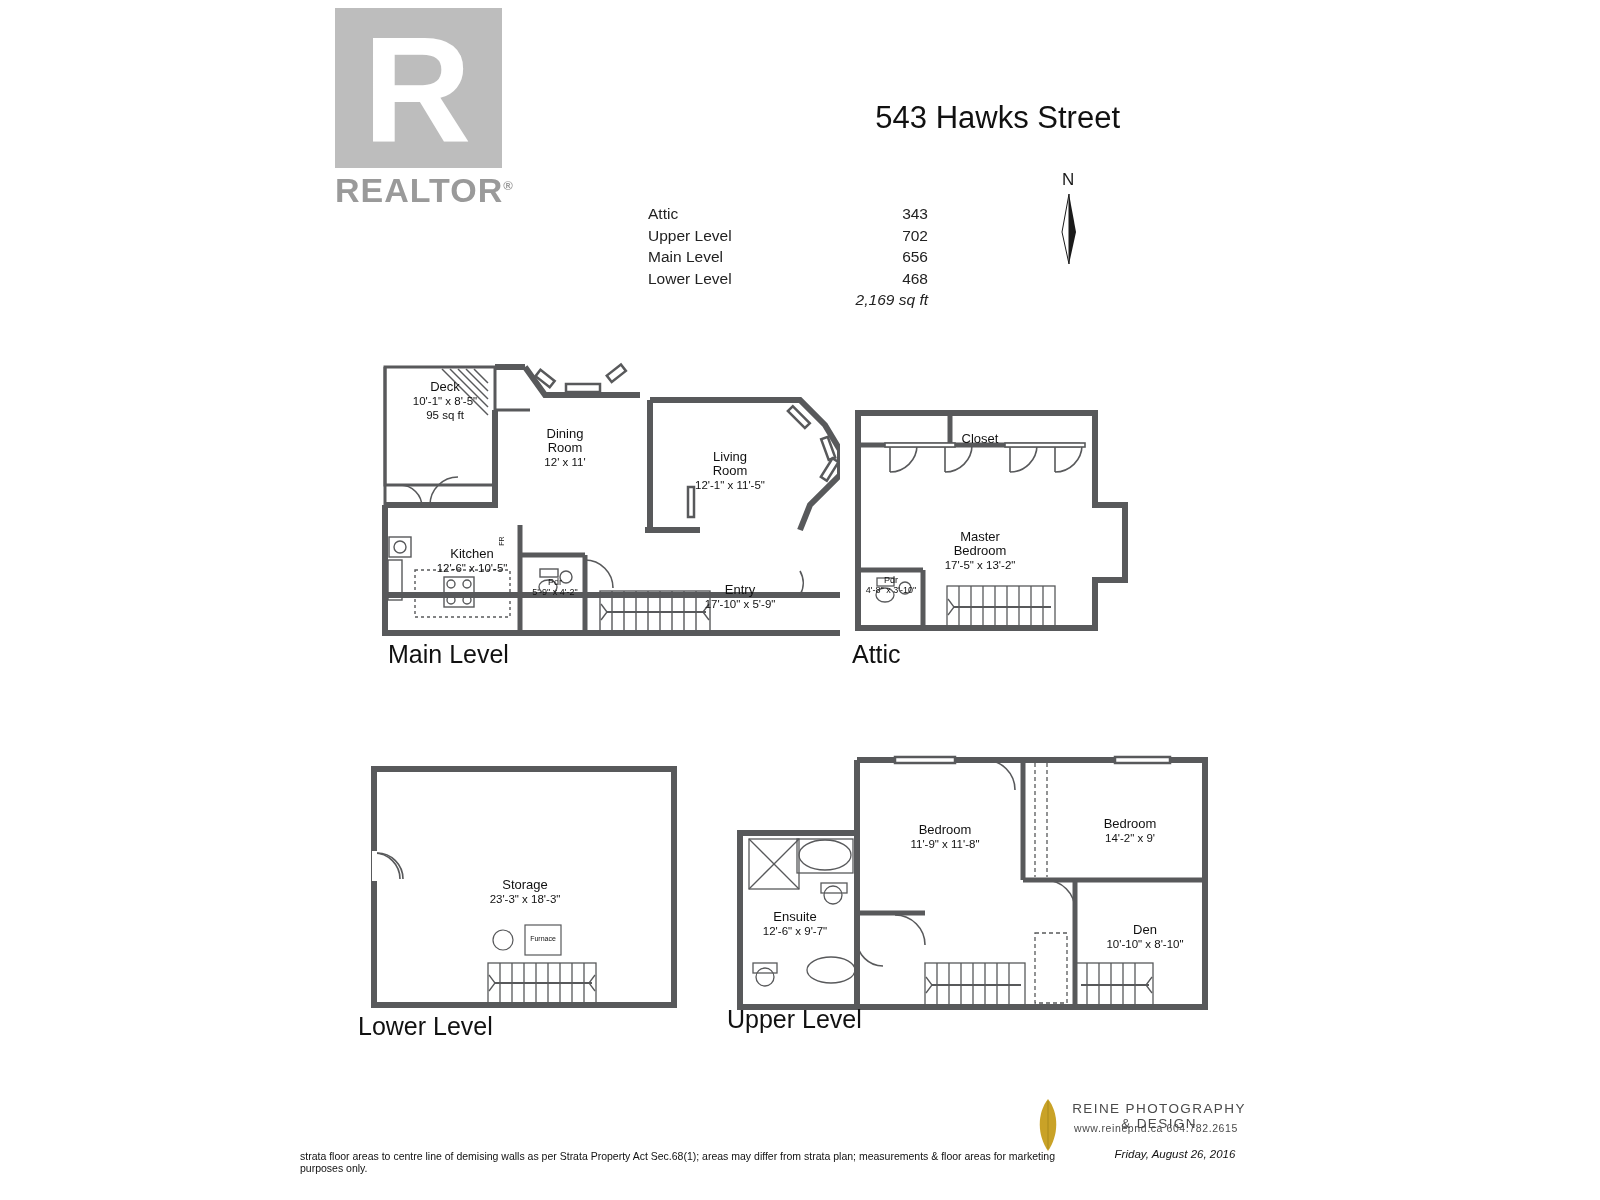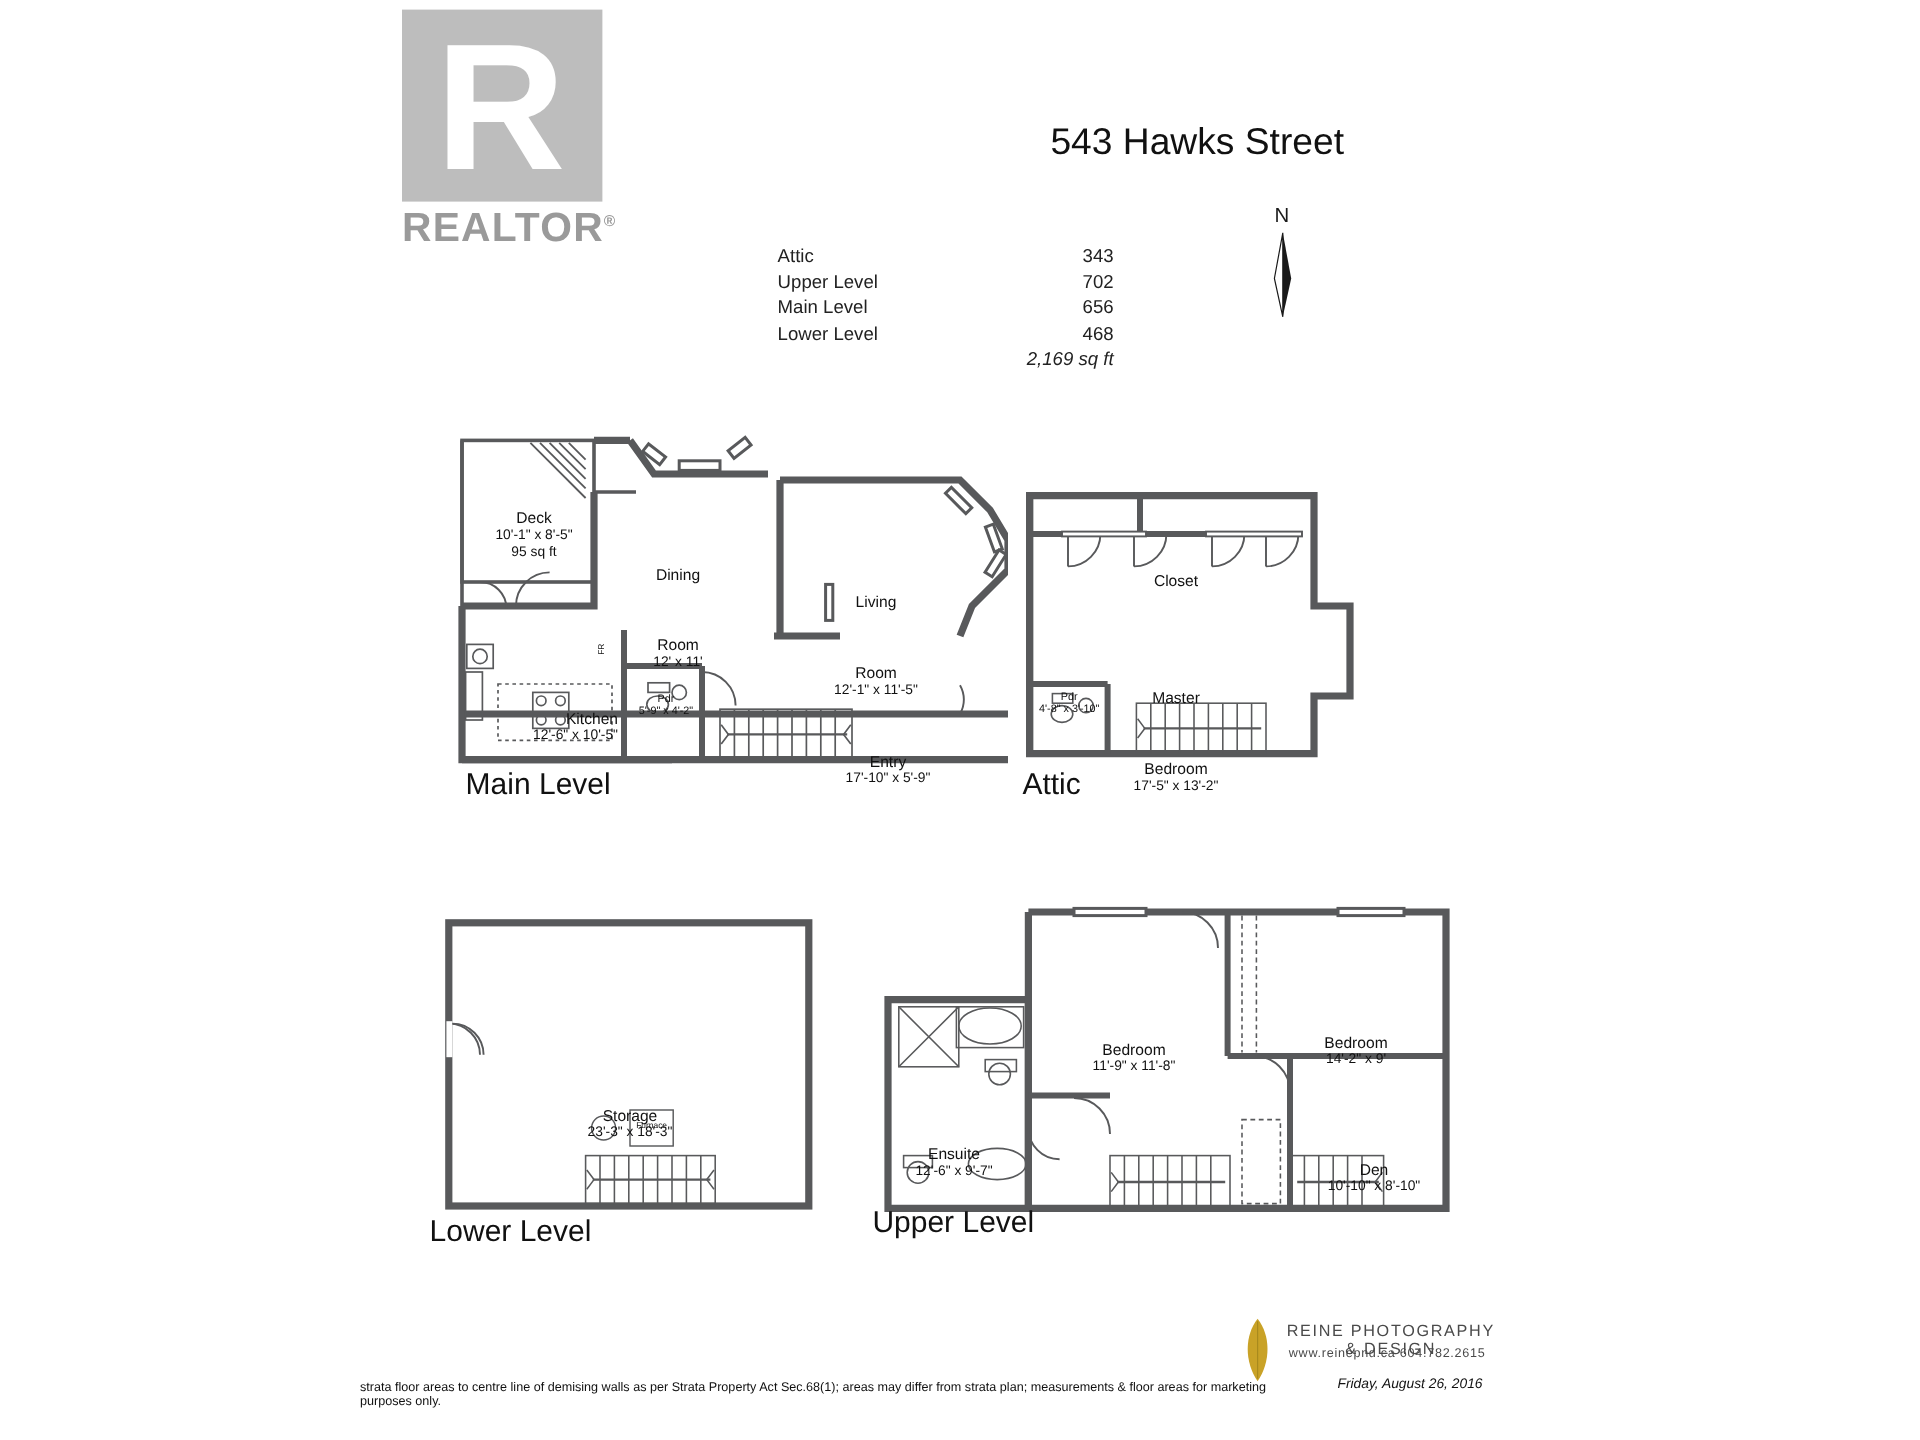--- a/index.html
+++ b/index.html
@@ -42,21 +42,21 @@
   #north-arrow{left:1040px;top:170px;width:70px;height:100px;}
   #north-arrow .n{position:absolute;left:22px;top:0;font-size:17px;}
   #north-arrow svg{position:absolute;left:14px;top:22px;}
 
   
   .plan{position:absolute;}
   .plan svg{display:block;}
   .lvl-title{position:absolute;font-size:25px;color:#111;}
 
   .rlabel{position:absolute;text-align:center;font-size:12.5px;line-height:14px;color:#111;}
-  .rlabel .nm{display:block;font-size:13px;margin-top:45px;}
+  .rlabel .nm{display:block;font-size:13px;}
   .rlabel .dim{display:block;font-size:11.5px;}
   .tiny{font-size:9px;line-height:10px;}
   .tinier{font-size:7px;line-height:8px;}
 
   
   #footer-logo{left:1020px;top:1095px;width:230px;height:70px;}
   #footer-logo .leaf{position:absolute;left:13px;top:2px;}
   #footer-logo .fname{position:absolute;left:48px;top:6px;font-size:13.5px;letter-spacing:1.4px;color:#4a4a4a;text-align:center;}
   #footer-logo .fsite{position:absolute;left:54px;top:27px;font-size:10.5px;letter-spacing:.6px;color:#4a4a4a;}
   #date-stamp{left:1110px;top:1148px;width:130px;text-align:center;font-size:11.5px;color:#111;font-style:italic;}
@@ -204,21 +204,21 @@
     <span class="nm">Room</span>
     <span class="dim">12' x 11'</span>
   </div>
 
   <div class="rlabel" style="left:300px;top:95px;width:120px;">
     <span class="nm">Living</span>
     <span class="nm">Room</span>
     <span class="dim">12'-1" x 11'-5"</span>
   </div>
 
-  <div class="rlabel" style="left:25px;top:192px;width:120px;text-align:right;">
+  <div class="rlabel" style="left:42px;top:192px;width:120px;">
     <span class="nm">Kitchen</span>
     <span class="dim">12'-6" x 10'-5"</span>
   </div>
 
   <div class="rlabel tiny" style="left:150px;top:222px;width:70px;">
     <span>Pdr</span><br>
     <span>5'-9" x 4'-2"</span>
   </div>
 
   <div class="rlabel" style="left:310px;top:228px;width:120px;">

